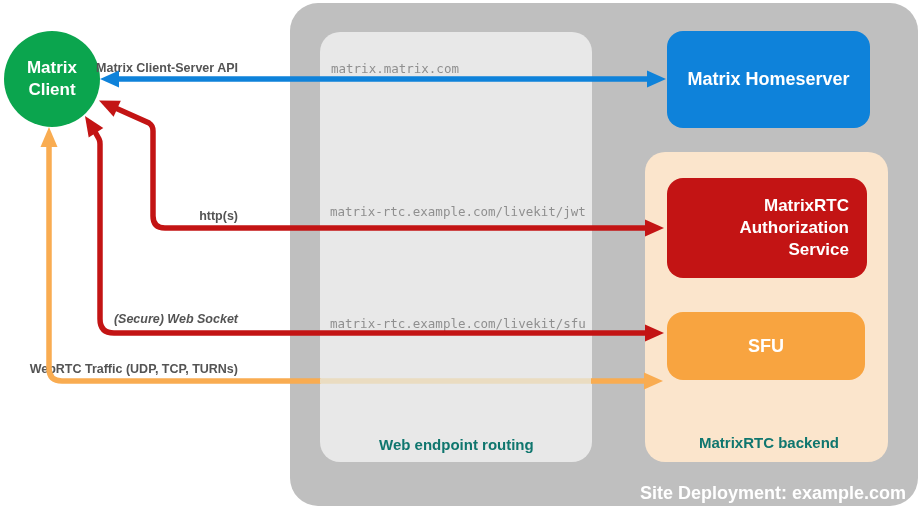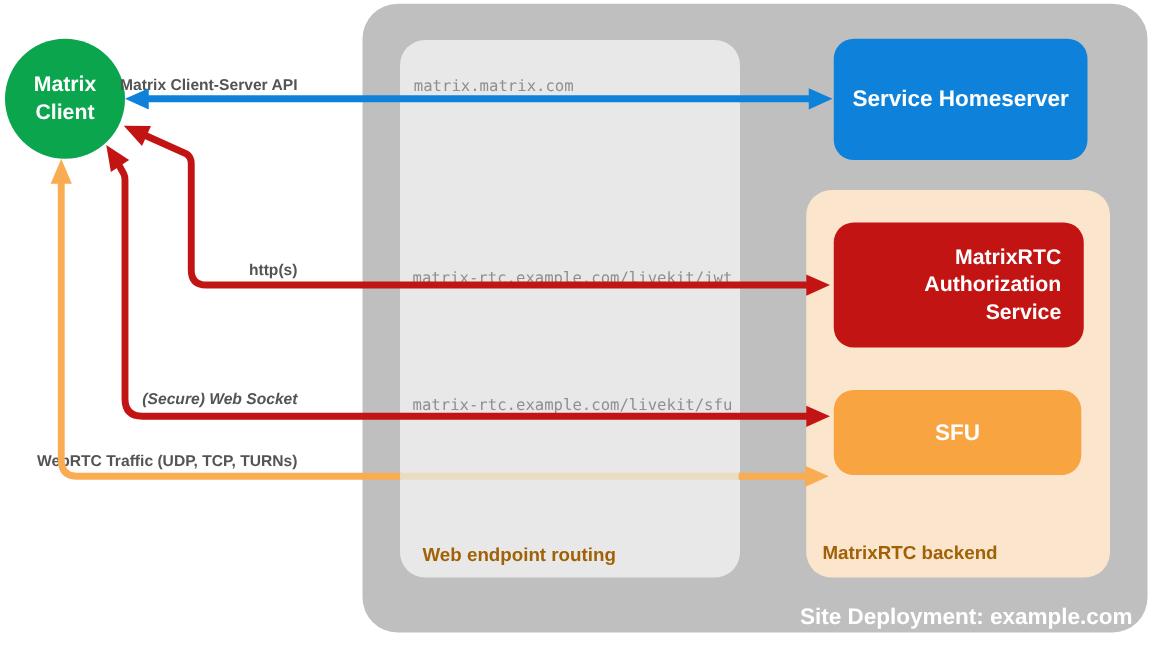--- a/index.html
+++ b/index.html
@@ -36,54 +36,54 @@
   }
   
   .mono{
     font-family:"DejaVu Sans Mono","Liberation Mono",monospace;
     font-size:12.5px;color:#8F8F8F;white-space:pre;
   }
   .arrow-label{
     left:0;width:238px;text-align:right;
     font-size:12.5px;font-weight:bold;color:#545454;white-space:nowrap;
   }
-  .group-label{font-size:15px;font-weight:bold;color:#a16207;white-space:nowrap;}
+  .group-label{font-size:15px;font-weight:bold;color:#0f766e;white-space:nowrap;margin-left:41px;}
   .site-label{font-size:18px;font-weight:bold;color:#ffffff;white-space:nowrap;}
   svg.arrows{left:0;top:0;pointer-events:none;}
 </style>
 </head>
 <body>
 
 <div class="stage">
 
   <div class="abs container"></div>
 
   <div class="abs routing-box"></div>
 
   <div class="abs backend-box"></div>
 
   <div class="abs node homeserver">
-    <span>Service Homeserver</span>
+    <span>Matrix Homeserver</span>
   </div>
 
   <div class="abs node auth">
     <span>MatrixRTC Authorization Service</span>
   </div>
 
   <div class="abs node sfu">
     <span>SFU</span>
   </div>
 
   <div class="abs client">
     <span>Matrix</span>
     <span>Client</span>
   </div>
 
   <div class="abs mono" style="left:331px;top:61px;">matrix.matrix.com</div>
-  <div class="abs mono" style="left:330px;top:214px;">matrix-rtc.example.com/livekit/jwt</div>
+  <div class="abs mono" style="left:330px;top:204px;">matrix-rtc.example.com/livekit/jwt</div>
   <div class="abs mono" style="left:330px;top:316px;">matrix-rtc.example.com/livekit/sfu</div>
 
   <div class="abs arrow-label" style="top:61px;">Matrix Client-Server API</div>
   <div class="abs arrow-label" style="top:209px;">http(s)</div>
   <div class="abs arrow-label" style="top:312px;font-style:italic;">(Secure) Web Socket</div>
   <div class="abs arrow-label" style="top:362px;">WebRTC Traffic (UDP, TCP, TURNs)</div>
 
   <div class="abs group-label" style="left:338px;top:436px;">Web endpoint routing</div>
   <div class="abs group-label" style="left:658px;top:434px;">MatrixRTC backend</div>
   <div class="abs site-label" style="right:15px;top:483px;">Site Deployment: example.com</div>

